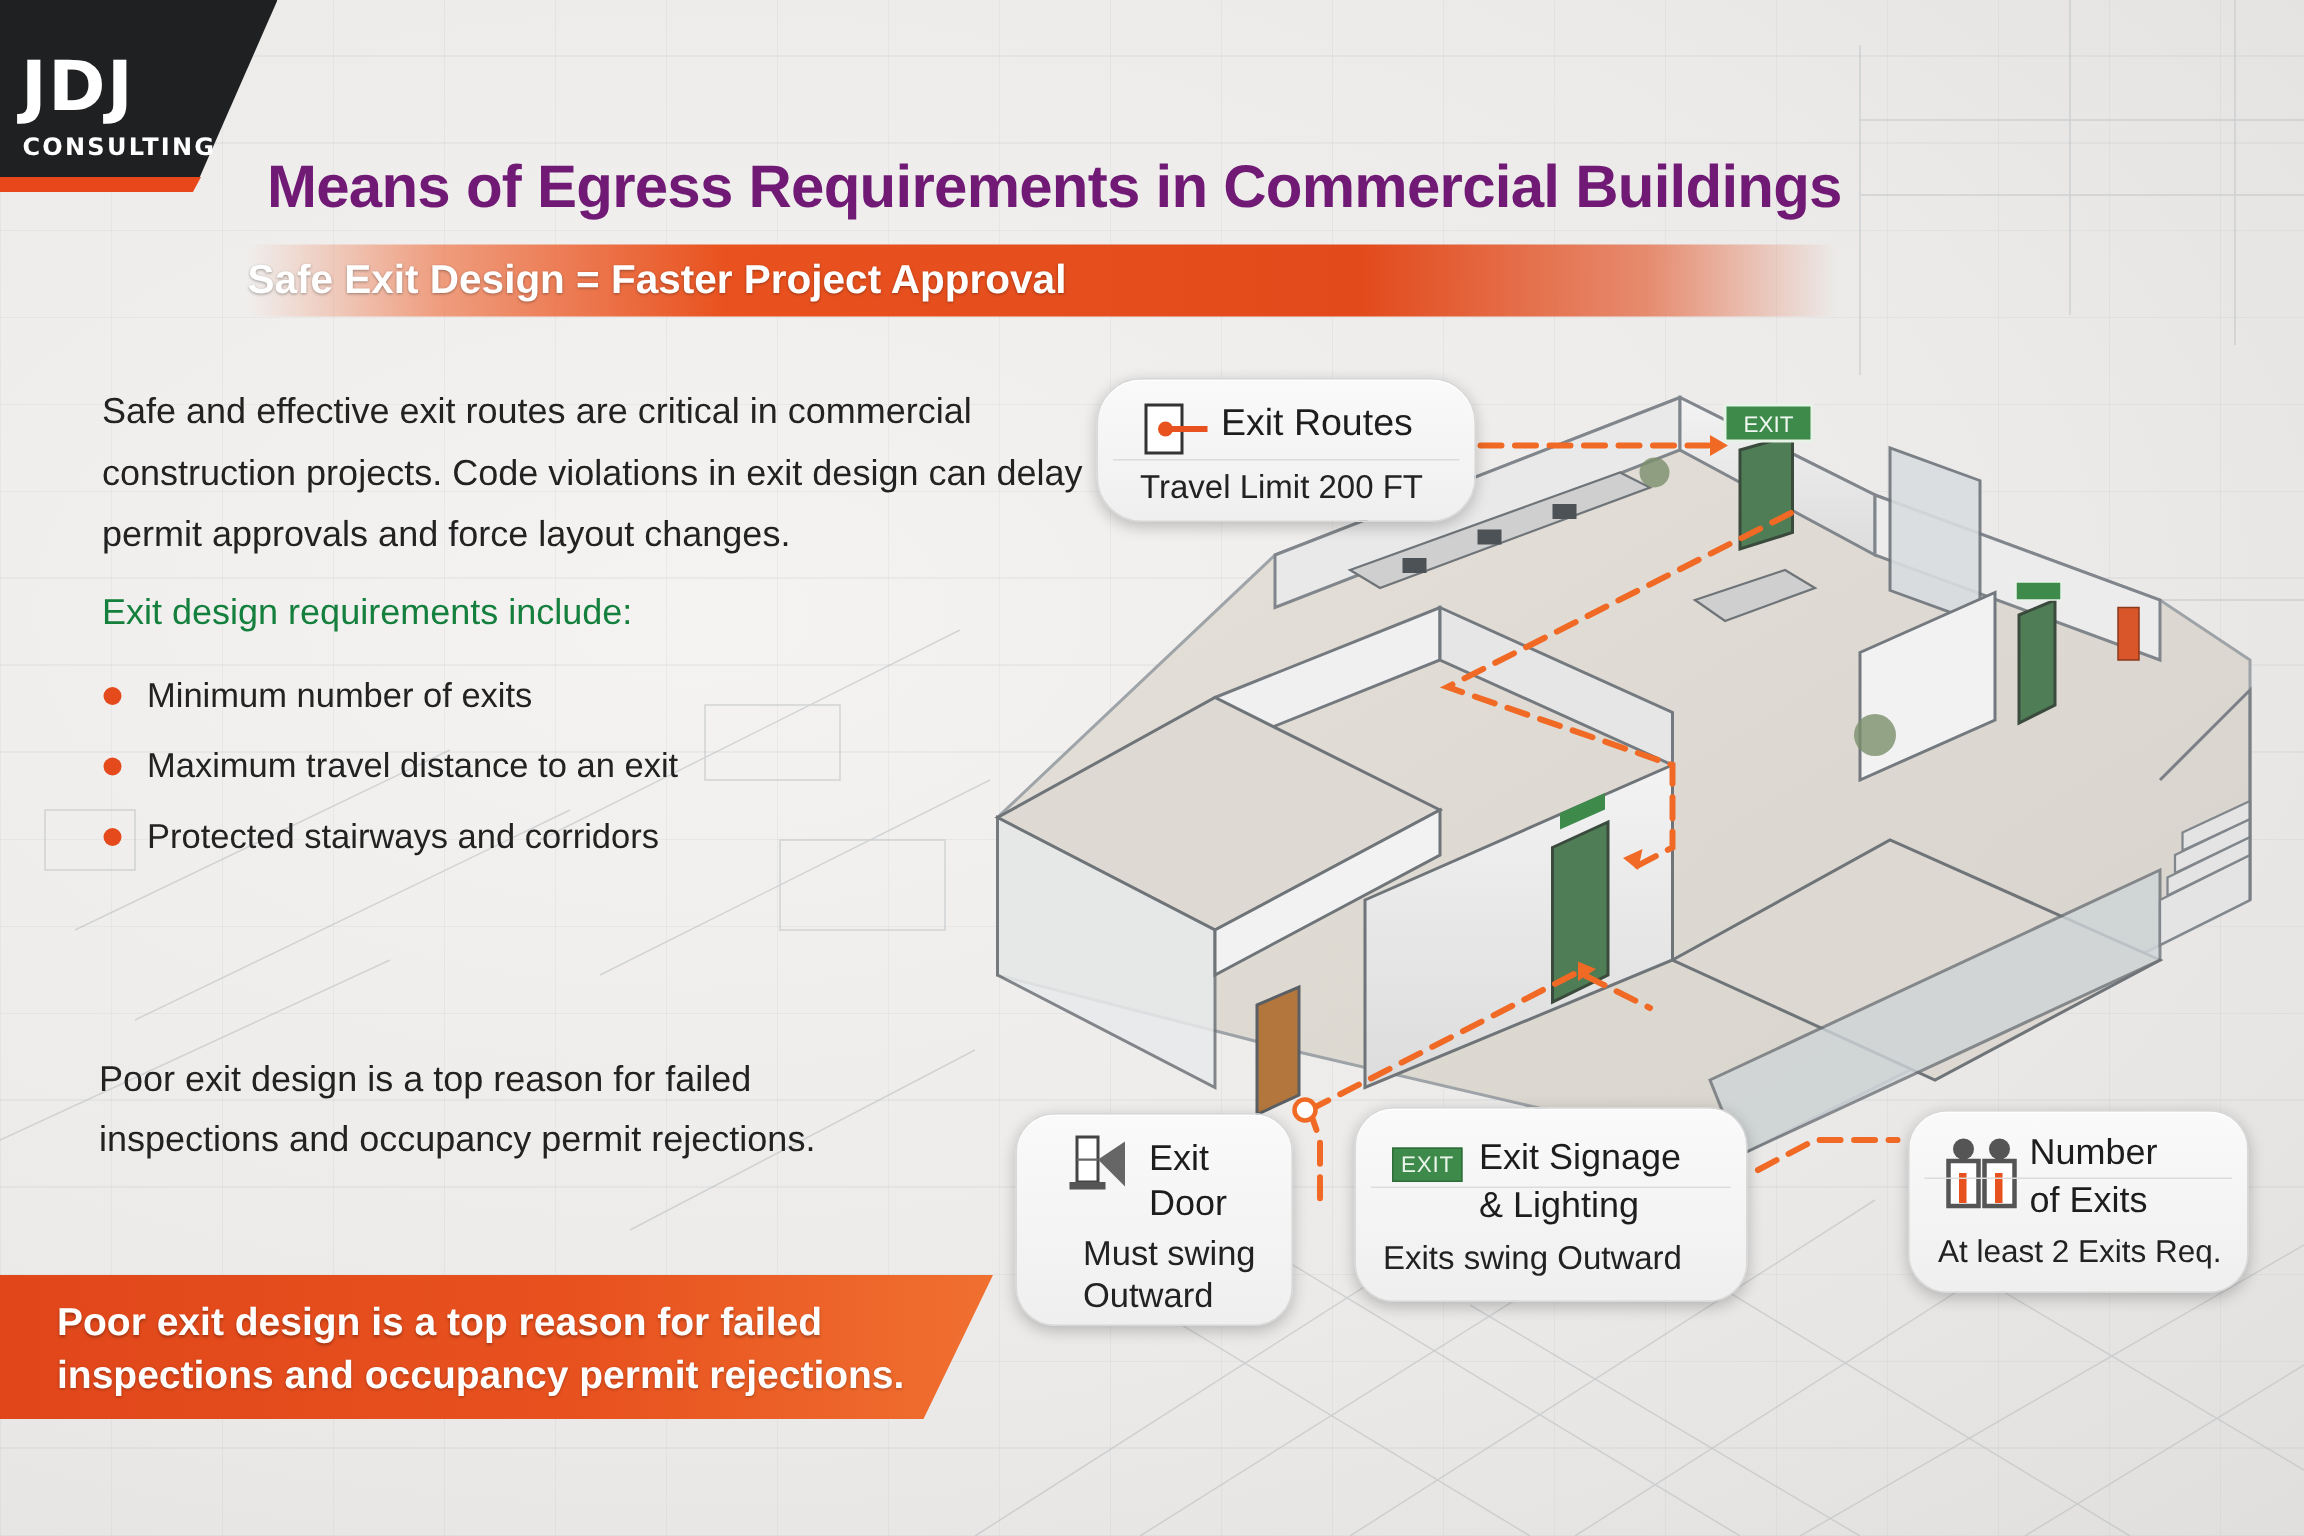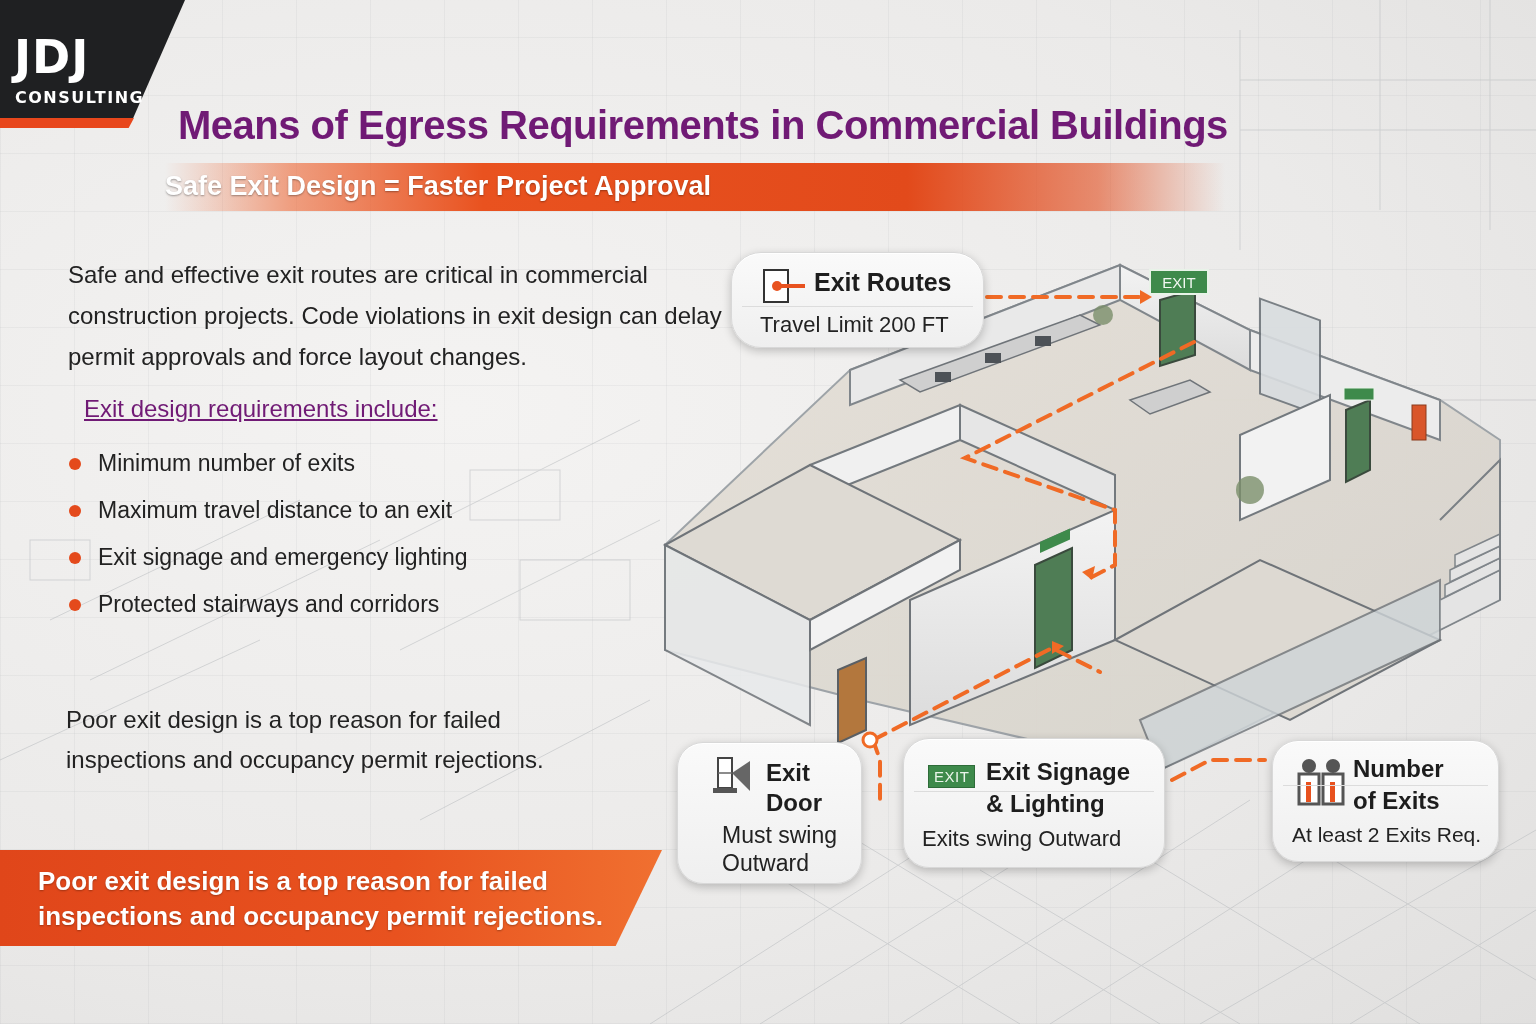--- a/index.html
+++ b/index.html
@@ -60,21 +60,21 @@
     font-size: 27px; font-weight: 700; color: #fff;
     text-shadow: 0 1px 2px rgba(0,0,0,0.35);
   }
 
   
   .intro {
     position: absolute; left: 68px; top: 254px; width: 660px;
     font-size: 24px; line-height: 41px; color: #222;
   }
   .req-head {
-    position: absolute; left: 84px; top: 395px; font-size: 24px; color: #701a75; text-decoration: underline;
+    position: absolute; left: 68px; top: 395px; font-size: 24px; color: #15803d;
   }
   .req-list { position: absolute; left: 68px; top: 440px; list-style: none; }
   .req-list li {
     display: flex; align-items: center; height: 47px; font-size: 23px; color: #222;
   }
   .req-list .dot {
     width: 12px; height: 12px; border-radius: 50%; background: #e44a1c;
     margin: 0 17px 0 1px; flex: 0 0 auto;
   }
   .note {
@@ -99,21 +99,21 @@
   .card {
     position: absolute;
     background: linear-gradient(180deg, #fafafa 0%, #efefef 100%);
     border-radius: 26px;
     box-shadow: 0 3px 10px rgba(0,0,0,0.22), inset 0 1px 0 #fff;
     border: 1px solid #d8d8d8;
   }
   .card .divider {
     position: absolute; left: 10px; right: 10px; height: 1px; background: #dcdcdc;
   }
-  .card-title { font-weight: 700; color: #1d1d1d; position: absolute; }
+  .card-title { font-weight: 400; color: #1d1d1d; position: absolute; }
   .card-sub { color: #222; position: absolute; }
 
   .card-routes { left: 731px; top: 252px; width: 253px; height: 96px; border-radius: 30px; }
   .card-routes .icon { position: absolute; left: 30px; top: 15px; }
   .card-routes .card-title { left: 82px; top: 15px; font-size: 25px; }
   .card-routes .divider { top: 53px; }
   .card-routes .card-sub { left: 28px; top: 59px; font-size: 22px; }
 
   .card-door { left: 677px; top: 742px; width: 185px; height: 142px; }
   .card-door .icon { position: absolute; left: 34px; top: 12px; }
@@ -190,24 +190,20 @@
   <li>
       <span class="dot"></span>
       <span>Minimum number of exits</span>
     </li>
   <li>
       <span class="dot"></span>
       <span>Maximum travel distance to an exit</span>
     </li>
   <li>
       <span class="dot"></span>
-      <span>Exit signage and emergency lighting</span>
-    </li>
-  <li>
-      <span class="dot"></span>
       <span>Protected stairways and corridors</span>
     </li>
 </ul>
 <p class="note">Poor exit design is a top reason for failed inspections and occupancy permit rejections.</p>
 
 <div class="callout">
   <p>Poor exit design is a top reason for failed inspections and occupancy permit rejections.</p>
 </div>
 
 <svg class="building" width="896" height="560" viewBox="640 250 896 560">

